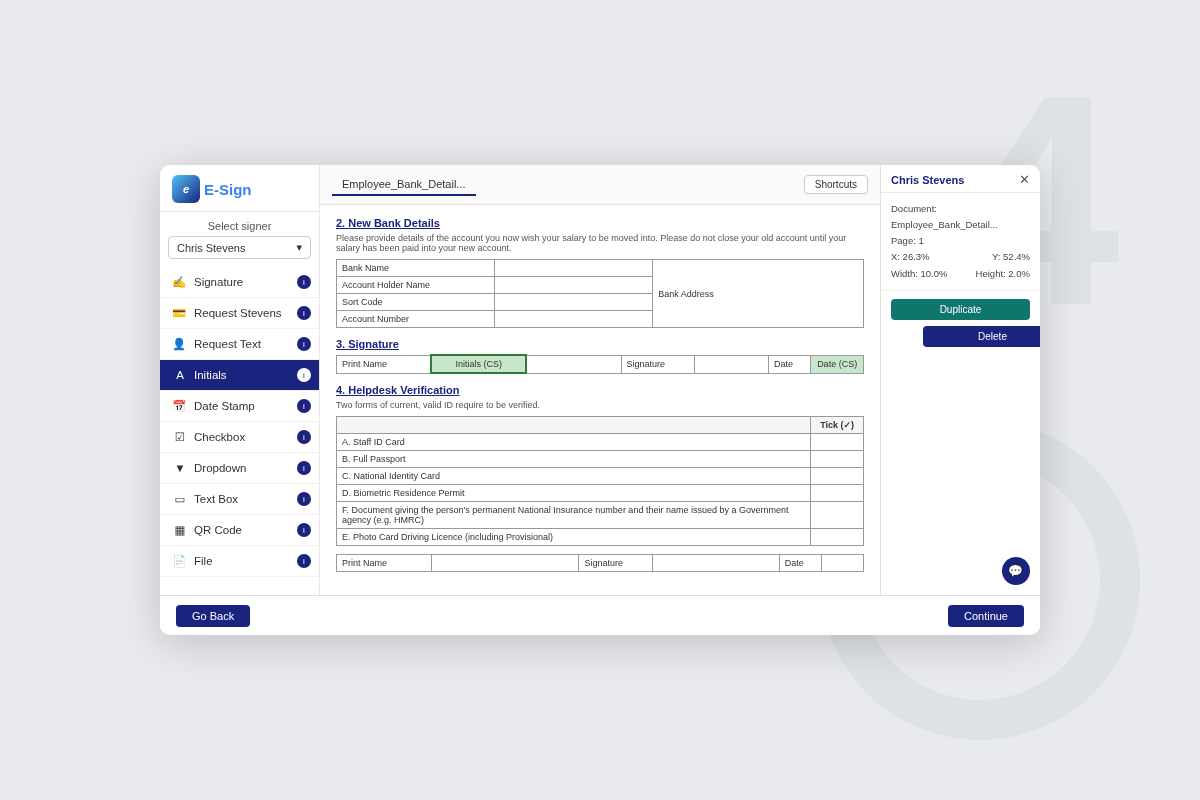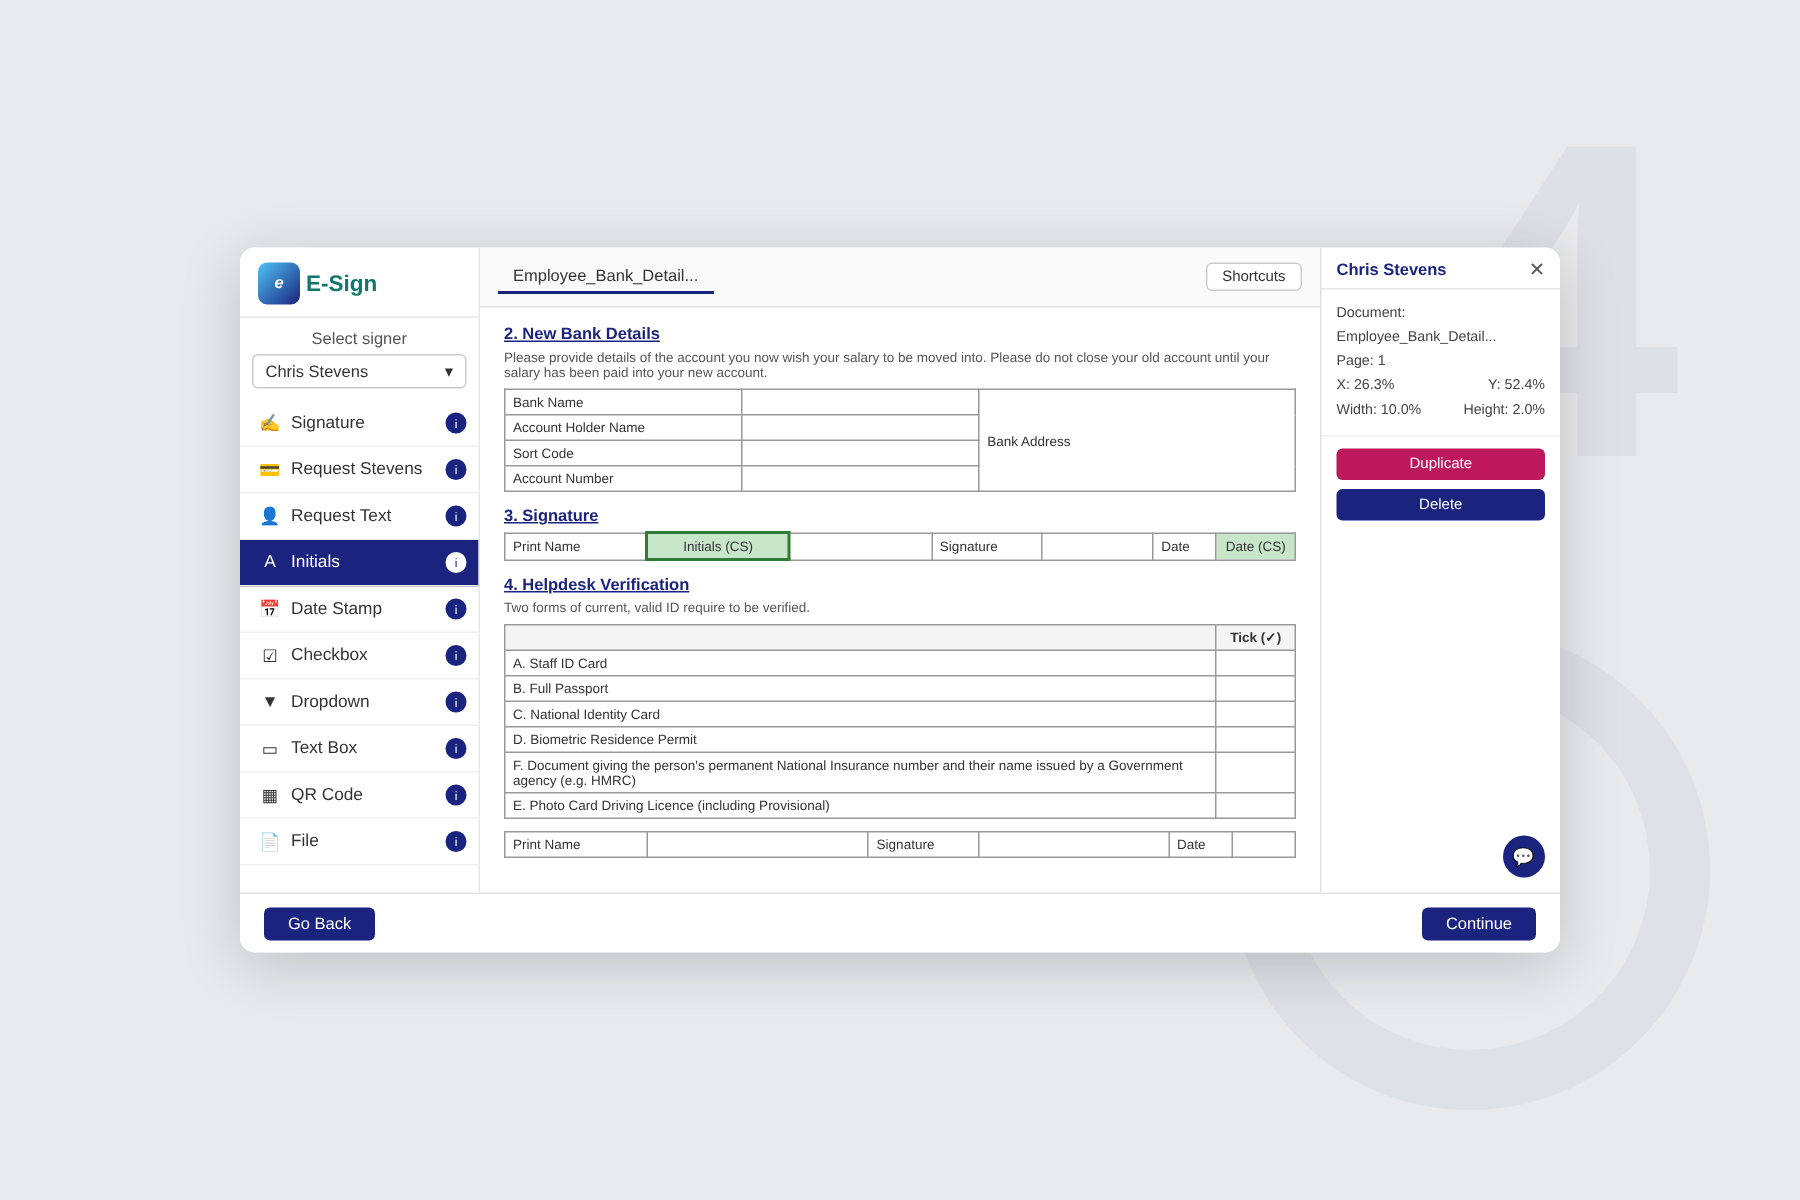--- a/index.html
+++ b/index.html
@@ -78,21 +78,21 @@
       justify-content: center;
       color: white;
       font-size: 11px;
       font-style: italic;
       font-weight: bold;
       margin-right: 4px;
     }
     .logo-text {
       font-size: 15px;
       font-weight: bold;
-      color: #0f766e;
+      color: #3b82f6;
     }
     .select-signer-label {
       font-size: 11px;
       color: #555;
       text-align: center;
       padding: 8px 8px 4px 8px;
     }
     .select-signer-dropdown {
       margin: 0 8px 8px 8px;
       border: 1px solid #ccc;
@@ -270,38 +270,39 @@
       justify-content: space-between;
       text-align: center;
     }
     .action-btns {
       padding: 8px 10px;
       display: flex;
       flex-direction: column;
       gap: 6px;
     }
     .btn-duplicate {
-      background: #be185d;
+      background: #0f766e;
       color: #fff;
       border: none;
       border-radius: 4px;
       padding: 5px 0;
       font-size: 10px;
       cursor: pointer;
       width: 100%;
     }
     .btn-delete {
       background: #1a237e;
       color: #fff;
       border: none;
       border-radius: 4px;
       padding: 5px 0;
       font-size: 10px;
       cursor: pointer;
       width: 100%;
+      margin-left: 32px;
     }
     .chat-icon {
       position: absolute;
       bottom: 10px;
       right: 10px;
       width: 28px;
       height: 28px;
       background: #1a237e;
       border-radius: 50%;
       display: flex;

